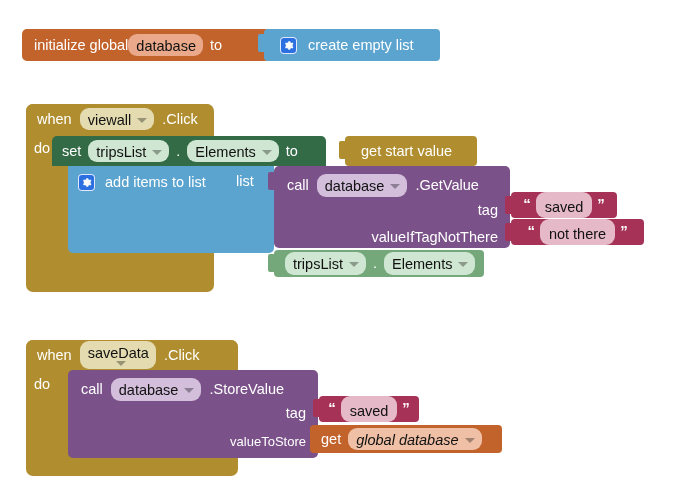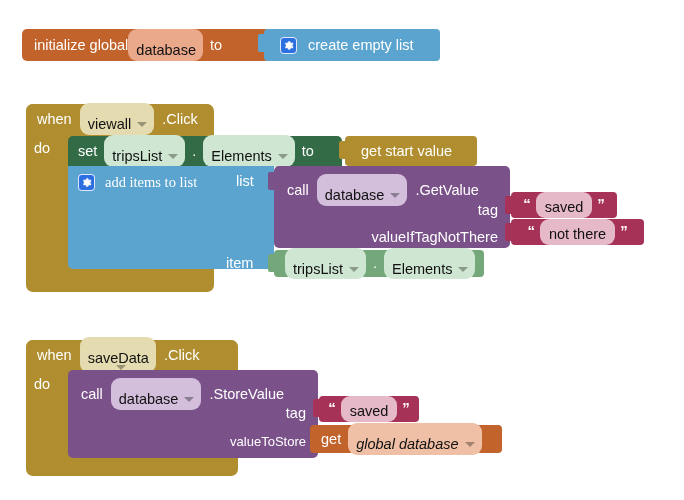--- a/index.html
+++ b/index.html
@@ -26,21 +26,21 @@
     line-height: 1;
     white-space: nowrap;
   }
   .lbl { color: #ffffff; }
 
   
   .field {
     display: inline-flex;
     align-items: center;
     border-radius: 9px;
-    padding: 14px 7px 3px 8px;
+    padding: 5px 7px 3px 8px;
     font-size: 14.5px;
     color: #111111;
   }
   .caret {
     display: inline-block;
     width: 0; height: 0;
     margin-left: 6px;
     border-left: 5px solid transparent;
     border-right: 5px solid transparent;
     border-top: 5px solid rgba(0,0,0,0.33);
@@ -108,21 +108,21 @@
   }
   #evt-viewall-hat .field { background: #e4dcb0; }
   #evt-viewall-do {
     left: 34px; top: 141px;
     width: 30px; height: 18px;
     background: transparent;
   }
 
   
   #set-elements {
-    left: 68px; top: 136px;
+    left: 52px; top: 136px;
     width: 274px; height: 30px;
     border-radius: 5px 5px 0 0;
     display: flex; align-items: center;
     padding-left: 10px;
     gap: 7px;
   }
   #set-elements .field { background: #cfe6d2; }
   #get-start-value {
     left: 345px; top: 136px;
     width: 132px; height: 30px;
@@ -133,23 +133,22 @@
   #get-start-plug {
     left: 339px; top: 141px;
     width: 10px; height: 18px;
     background: #b08e2f;
     border-radius: 2px;
   }
 
   
   #add-items {
     left: 68px; top: 166px;
-    width: 206px; height: 103px;
+    width: 206px; height: 87px;
     border-radius: 0 0 5px 5px;
-    font-family: Liberation Serif, serif;
   }
   #add-items-head {
     position: absolute;
     left: 10px; top: 8px;
     display: flex; align-items: center;
     gap: 10px;
   }
   #add-items-list-lbl {
     position: absolute;
     left: 236px; top: 174px;

